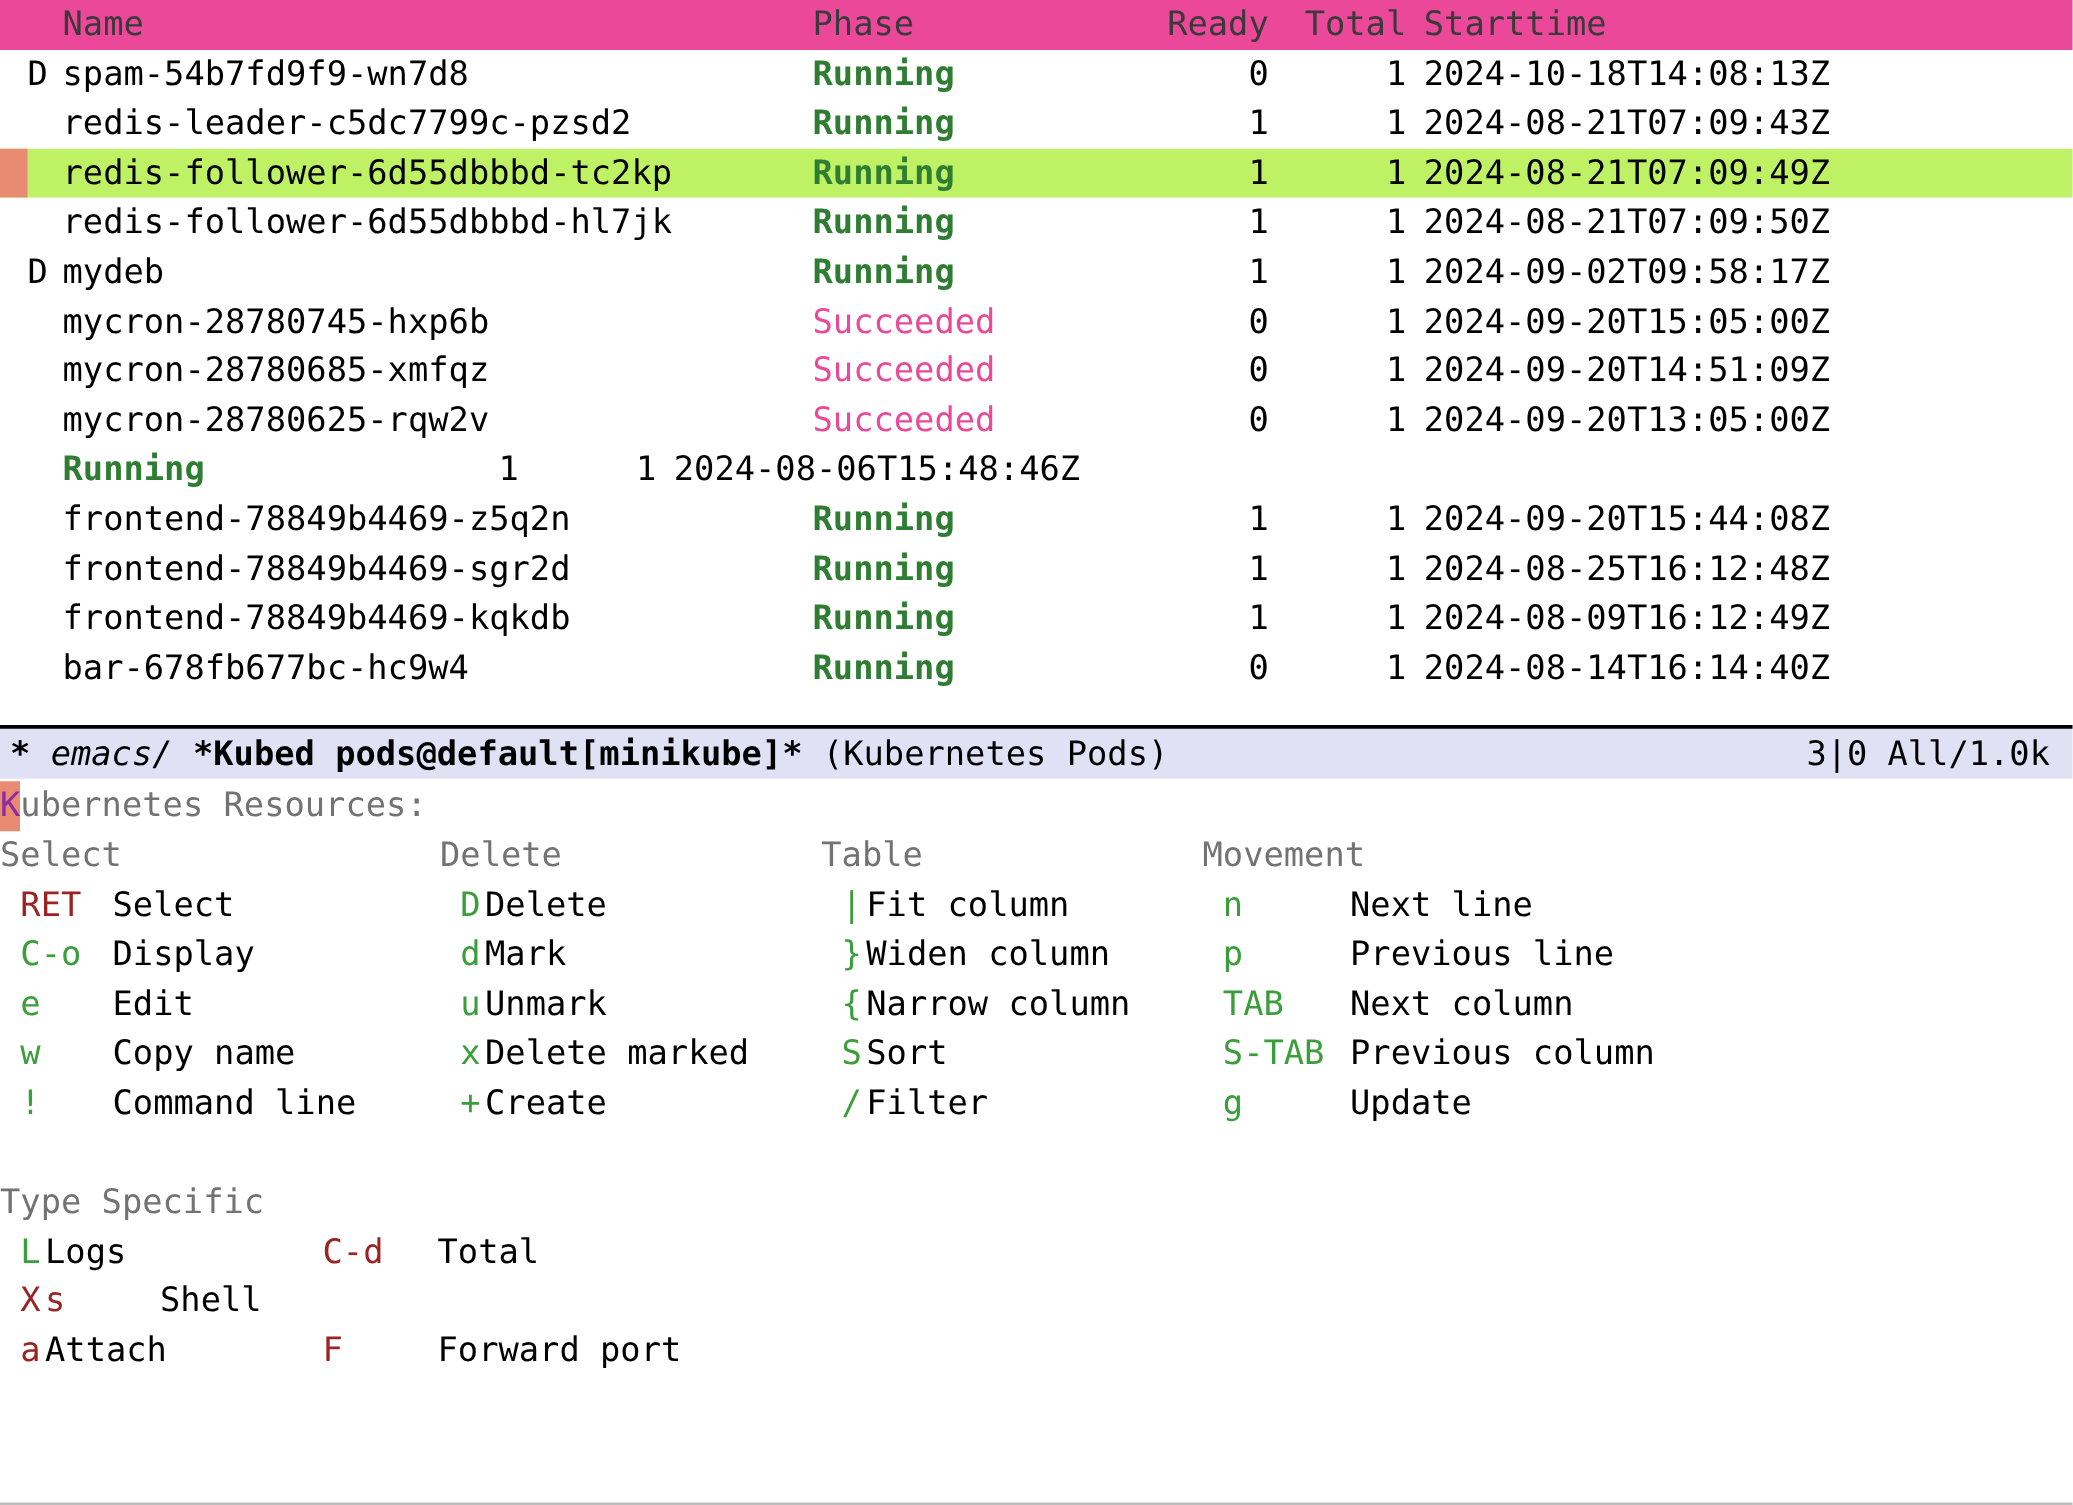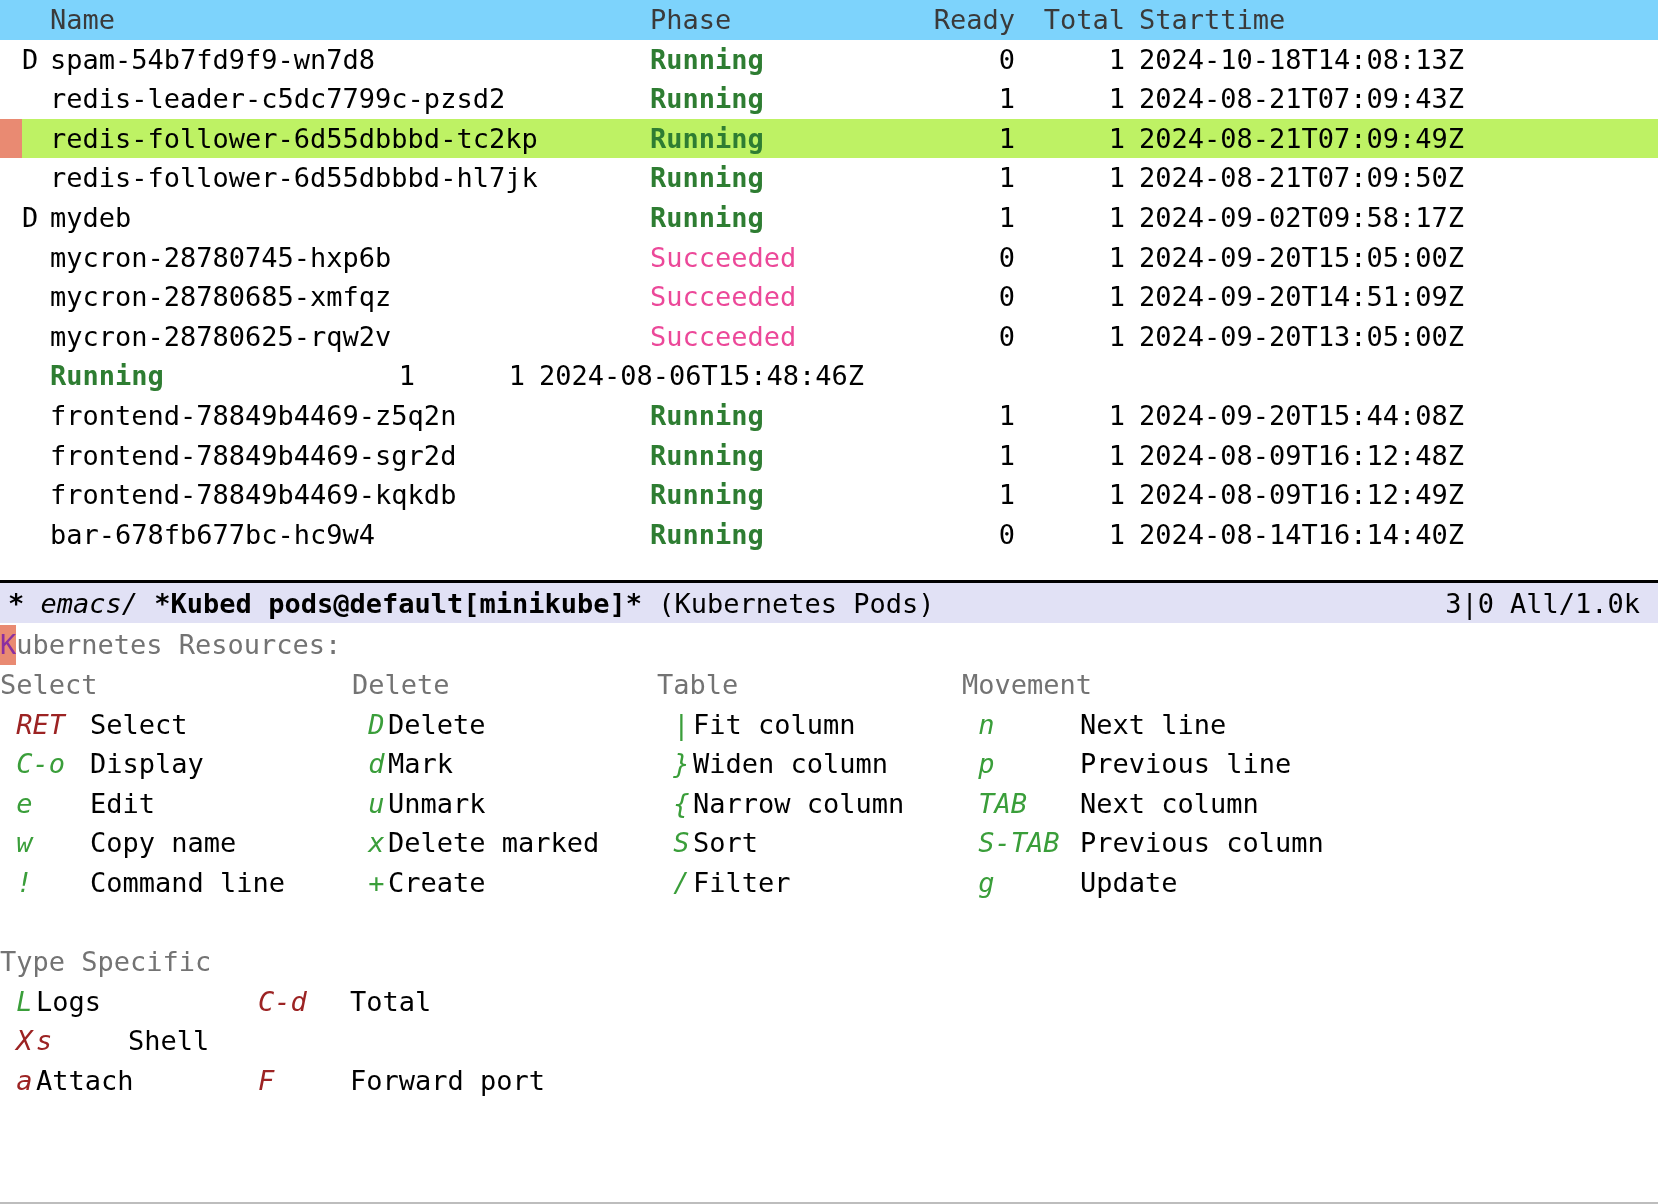--- a/index.html
+++ b/index.html
@@ -11,21 +11,21 @@
     color:#000000;
     -webkit-font-smoothing:antialiased;
   }
   .screen{position:relative;width:1658px;height:1204px;}
 
   
   .table-pane{position:relative;width:1658px;}
   .row{
     display:flex;align-items:center;height:39.6px;white-space:pre;
   }
-  .hdr{background:#7dd3fc;color:#3a3a3a;font-weight:400;}
+  .hdr{background:#ec4899;color:#3a3a3a;font-weight:400;}
   .row.sel{background:#bef264;}
   .markbar{
     width:22px;min-width:22px;height:39.6px;display:block;
   }
   .row.sel .markbar{background:#e98a72;}
   .flagcol{
     width:28px;min-width:28px;text-align:left;
   }
   .c-name{width:600px;min-width:600px;overflow:hidden;}
   .c-phase{width:200px;min-width:200px;}
@@ -61,21 +61,21 @@
   .title-line{white-space:pre;}
   .cursor{background:#e98a72;color:#8b2fa0;}
   .key-g{color:#3a9e3a;}
   .key-r{color:#9c2323;}
   .grid{display:flex;white-space:pre;align-items:center;height:39.6px;}
   .col1{width:352px;min-width:352px;}
   .col2{width:305px;min-width:305px;}
   .col3{width:305px;min-width:305px;}
   .col4{width:auto;}
   .kcell{display:flex;}
-  .kk{display:inline-block;font-style:italic;}
+  .kk{display:inline-block;}
   .k-w1{width:36px;min-width:36px;}
   .k-w3{width:90px;min-width:90px;}
   .k-w4{width:118px;min-width:118px;}
   .k-lbl{}
   .ts-k1{width:36px;min-width:36px;}
   .ts-c1{width:222px;min-width:222px;}
   .ts-k2{width:92px;min-width:92px;}
   .blankline{height:39.6px;}
   .bottomrule{
     position:absolute;left:0;right:0;bottom:0;height:2px;background:#bdbdbd;
@@ -100,21 +100,21 @@
         <div class="row"><span class="markbar"></span><span class="flagcol">D</span><span class="c-name">spam-54b7fd9f9-wn7d8</span><span class="c-phase ph-run">Running</span><span class="c-ready">0</span><span class="c-total">1</span><span class="c-start">2024-10-18T14:08:13Z</span></div>
         <div class="row"><span class="markbar"></span><span class="flagcol"></span><span class="c-name">redis-leader-c5dc7799c-pzsd2</span><span class="c-phase ph-run">Running</span><span class="c-ready">1</span><span class="c-total">1</span><span class="c-start">2024-08-21T07:09:43Z</span></div>
         <div class="row sel"><span class="markbar"></span><span class="flagcol"></span><span class="c-name">redis-follower-6d55dbbbd-tc2kp</span><span class="c-phase ph-run">Running</span><span class="c-ready">1</span><span class="c-total">1</span><span class="c-start">2024-08-21T07:09:49Z</span></div>
         <div class="row"><span class="markbar"></span><span class="flagcol"></span><span class="c-name">redis-follower-6d55dbbbd-hl7jk</span><span class="c-phase ph-run">Running</span><span class="c-ready">1</span><span class="c-total">1</span><span class="c-start">2024-08-21T07:09:50Z</span></div>
         <div class="row"><span class="markbar"></span><span class="flagcol">D</span><span class="c-name">mydeb</span><span class="c-phase ph-run">Running</span><span class="c-ready">1</span><span class="c-total">1</span><span class="c-start">2024-09-02T09:58:17Z</span></div>
         <div class="row"><span class="markbar"></span><span class="flagcol"></span><span class="c-name">mycron-28780745-hxp6b</span><span class="c-phase ph-ok">Succeeded</span><span class="c-ready">0</span><span class="c-total">1</span><span class="c-start">2024-09-20T15:05:00Z</span></div>
         <div class="row"><span class="markbar"></span><span class="flagcol"></span><span class="c-name">mycron-28780685-xmfqz</span><span class="c-phase ph-ok">Succeeded</span><span class="c-ready">0</span><span class="c-total">1</span><span class="c-start">2024-09-20T14:51:09Z</span></div>
         <div class="row"><span class="markbar"></span><span class="flagcol"></span><span class="c-name">mycron-28780625-rqw2v</span><span class="c-phase ph-ok">Succeeded</span><span class="c-ready">0</span><span class="c-total">1</span><span class="c-start">2024-09-20T13:05:00Z</span></div>
         <div class="row"><span class="markbar"></span><span class="flagcol"></span><span class="c-phase ph-run">Running</span><span class="c-ready">1</span><span class="c-total">1</span><span class="c-start">2024-08-06T15:48:46Z</span></div>
         <div class="row"><span class="markbar"></span><span class="flagcol"></span><span class="c-name">frontend-78849b4469-z5q2n</span><span class="c-phase ph-run">Running</span><span class="c-ready">1</span><span class="c-total">1</span><span class="c-start">2024-09-20T15:44:08Z</span></div>
-        <div class="row"><span class="markbar"></span><span class="flagcol"></span><span class="c-name">frontend-78849b4469-sgr2d</span><span class="c-phase ph-run">Running</span><span class="c-ready">1</span><span class="c-total">1</span><span class="c-start">2024-08-09T16:12:48Z</span></div>
+        <div class="row"><span class="markbar"></span><span class="flagcol"></span><span class="c-name">frontend-78849b4469-sgr2d</span><span class="c-phase ph-run">Running</span><span class="c-ready">1</span><span class="c-total">1</span><span class="c-start">2024-08-25T16:12:48Z</span></div>
         <div class="row"><span class="markbar"></span><span class="flagcol"></span><span class="c-name">frontend-78849b4469-kqkdb</span><span class="c-phase ph-run">Running</span><span class="c-ready">1</span><span class="c-total">1</span><span class="c-start">2024-08-09T16:12:49Z</span></div>
         <div class="row"><span class="markbar"></span><span class="flagcol"></span><span class="c-name">bar-678fb677bc-hc9w4</span><span class="c-phase ph-run">Running</span><span class="c-ready">0</span><span class="c-total">1</span><span class="c-start">2024-08-14T16:14:40Z</span></div>
       </div>
   </div>
 
   <div class="spacer"></div>
 
   <div class="modeline">
     <span class="ml-left">
       <span class="ml-star">*</span>

